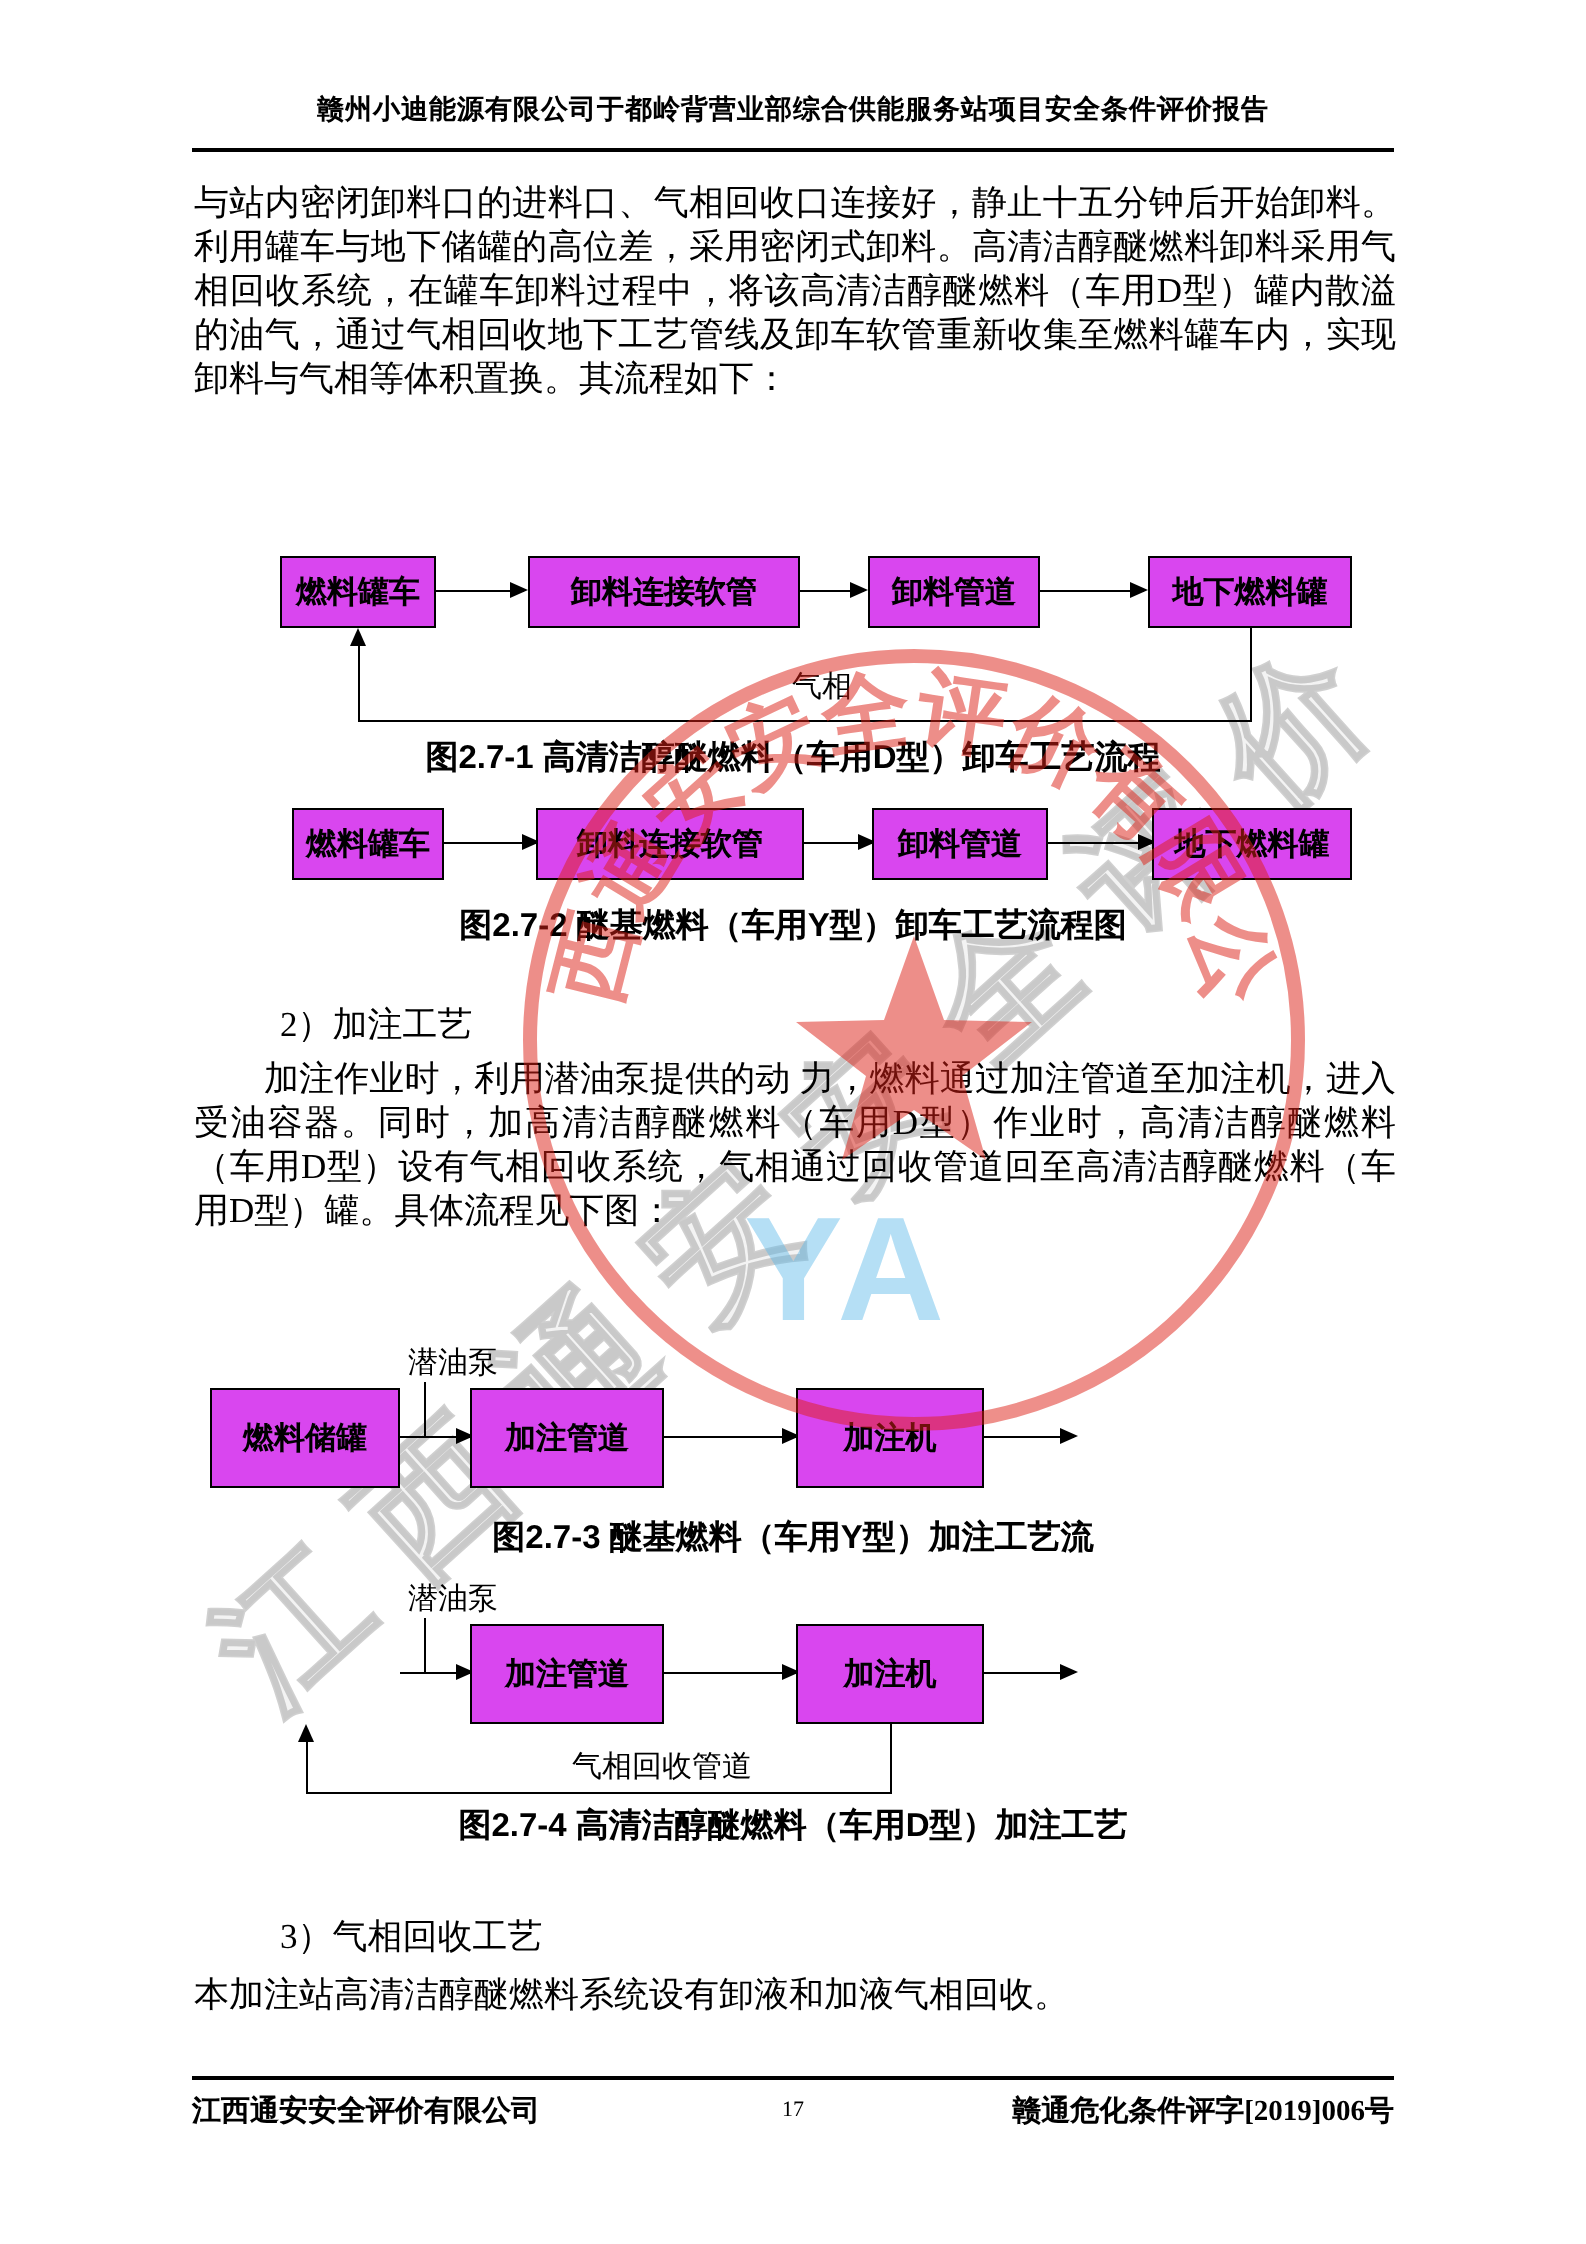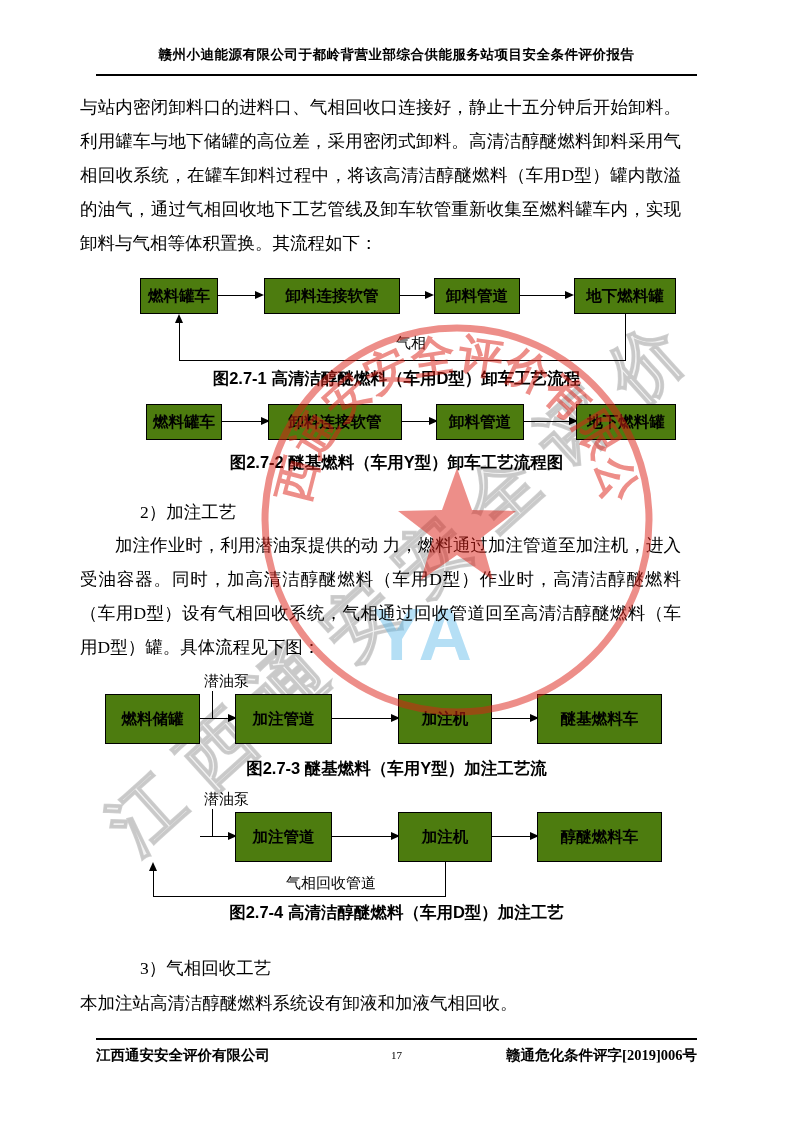--- a/index.html
+++ b/index.html
@@ -31,22 +31,22 @@
     font-size:13.5px; font-weight:bold; letter-spacing:0.5px;
   }
   .header-rule { top:74px; left:96px; width:601px; border-top:2px solid #000; z-index:1; }
   .footer-rule { top:1038px; left:96px; width:601px; border-top:2px solid #000; z-index:1; }
   .footer-company { top:1046px; left:96px; font-size:14.5px; font-weight:bold; z-index:1; }
   .footer-page { top:1049px; left:0; width:793px; text-align:center; font-size:11px; z-index:1; }
   .footer-doc { top:1046px; right:96px; font-size:14.5px; font-weight:bold; z-index:1; }
 
   
   .body-text {
-    left:80px; width:601px; z-index:1;
-    font-size:17.5px; line-height:34px; text-align:justify;
+    left:97px; width:601px; z-index:1;
+    font-size:17.5px; line-height:22px; text-align:justify;
   }
   .p1 { top:90px; }
   .p2 { top:528px; text-indent:2em; }
   .p3 { top:986px; }
   .sec-heading { left:140px; z-index:1; font-size:17.5px; }
   .s2h { top:500px; }
   .s3h { top:956px; }
 
   
   .caption {
@@ -59,21 +59,21 @@
   .cap4 { top:902px; }
 
   
   .flow { left:96px; width:601px; z-index:1; position:absolute; }
   .fc1 { top:278px; height:100px; }
   .fc2 { top:404px; height:42px; }
   .fc3 { top:672px; height:82px; }
   .fc4 { top:790px; height:120px; }
 
   .flow-box {
-    position:absolute; border:1.5px solid #000; background:#4d7c0f;
+    position:absolute; border:1.5px solid #000; background:#d946ef;
     display:flex; align-items:center; justify-content:center;
     font-family:"Liberation Sans",sans-serif; font-weight:bold; font-size:15.5px;
     white-space:nowrap;
   }
   .harrow { position:absolute; height:0; border-top:1.5px solid #000; }
   .harrow::after {
     content:""; position:absolute; right:-2px; top:-5px; width:0; height:0;
     border-left:9px solid #000; border-top:4.5px solid transparent; border-bottom:4.5px solid transparent;
   }
   .vline { position:absolute; width:0; border-left:1.5px solid #000; }
@@ -170,33 +170,31 @@
 
   <div class="flow fc3">
     <div class="flow-label pump">潜油泵</div>
     <div class="vline ptick"></div>
     <div class="flow-box b1">燃料储罐</div>
     <div class="harrow a1"></div>
     <div class="flow-box b2">加注管道</div>
     <div class="harrow a2"></div>
     <div class="flow-box b3">加注机</div>
     <div class="harrow a3"></div>
-    <div class="flow-box b4">醚基燃料车</div>
   </div>
   <div class="abs caption cap3">图2.7-3   醚基燃料（车用Y型）加注工艺流</div>
 
   <div class="flow fc4">
     <div class="flow-label pump">潜油泵</div>
     <div class="vline ptick"></div>
     <div class="harrow a1"></div>
     <div class="flow-box b2">加注管道</div>
     <div class="harrow a2"></div>
     <div class="flow-box b3">加注机</div>
     <div class="harrow a3"></div>
-    <div class="flow-box b4">醇醚燃料车</div>
     <div class="vline lr"></div>
     <div class="hline lh"></div>
     <div class="vline ll"></div>
     <div class="uphead uh"></div>
     <div class="flow-label loop-label">气相回收管道</div>
   </div>
   <div class="abs caption cap4">图2.7-4  高清洁醇醚燃料（车用D型）加注工艺</div>
 
   <div class="abs sec-heading s3h">3）气相回收工艺</div>
   <p class="abs body-text p3">本加注站高清洁醇醚燃料系统设有卸液和加液气相回收。</p>

